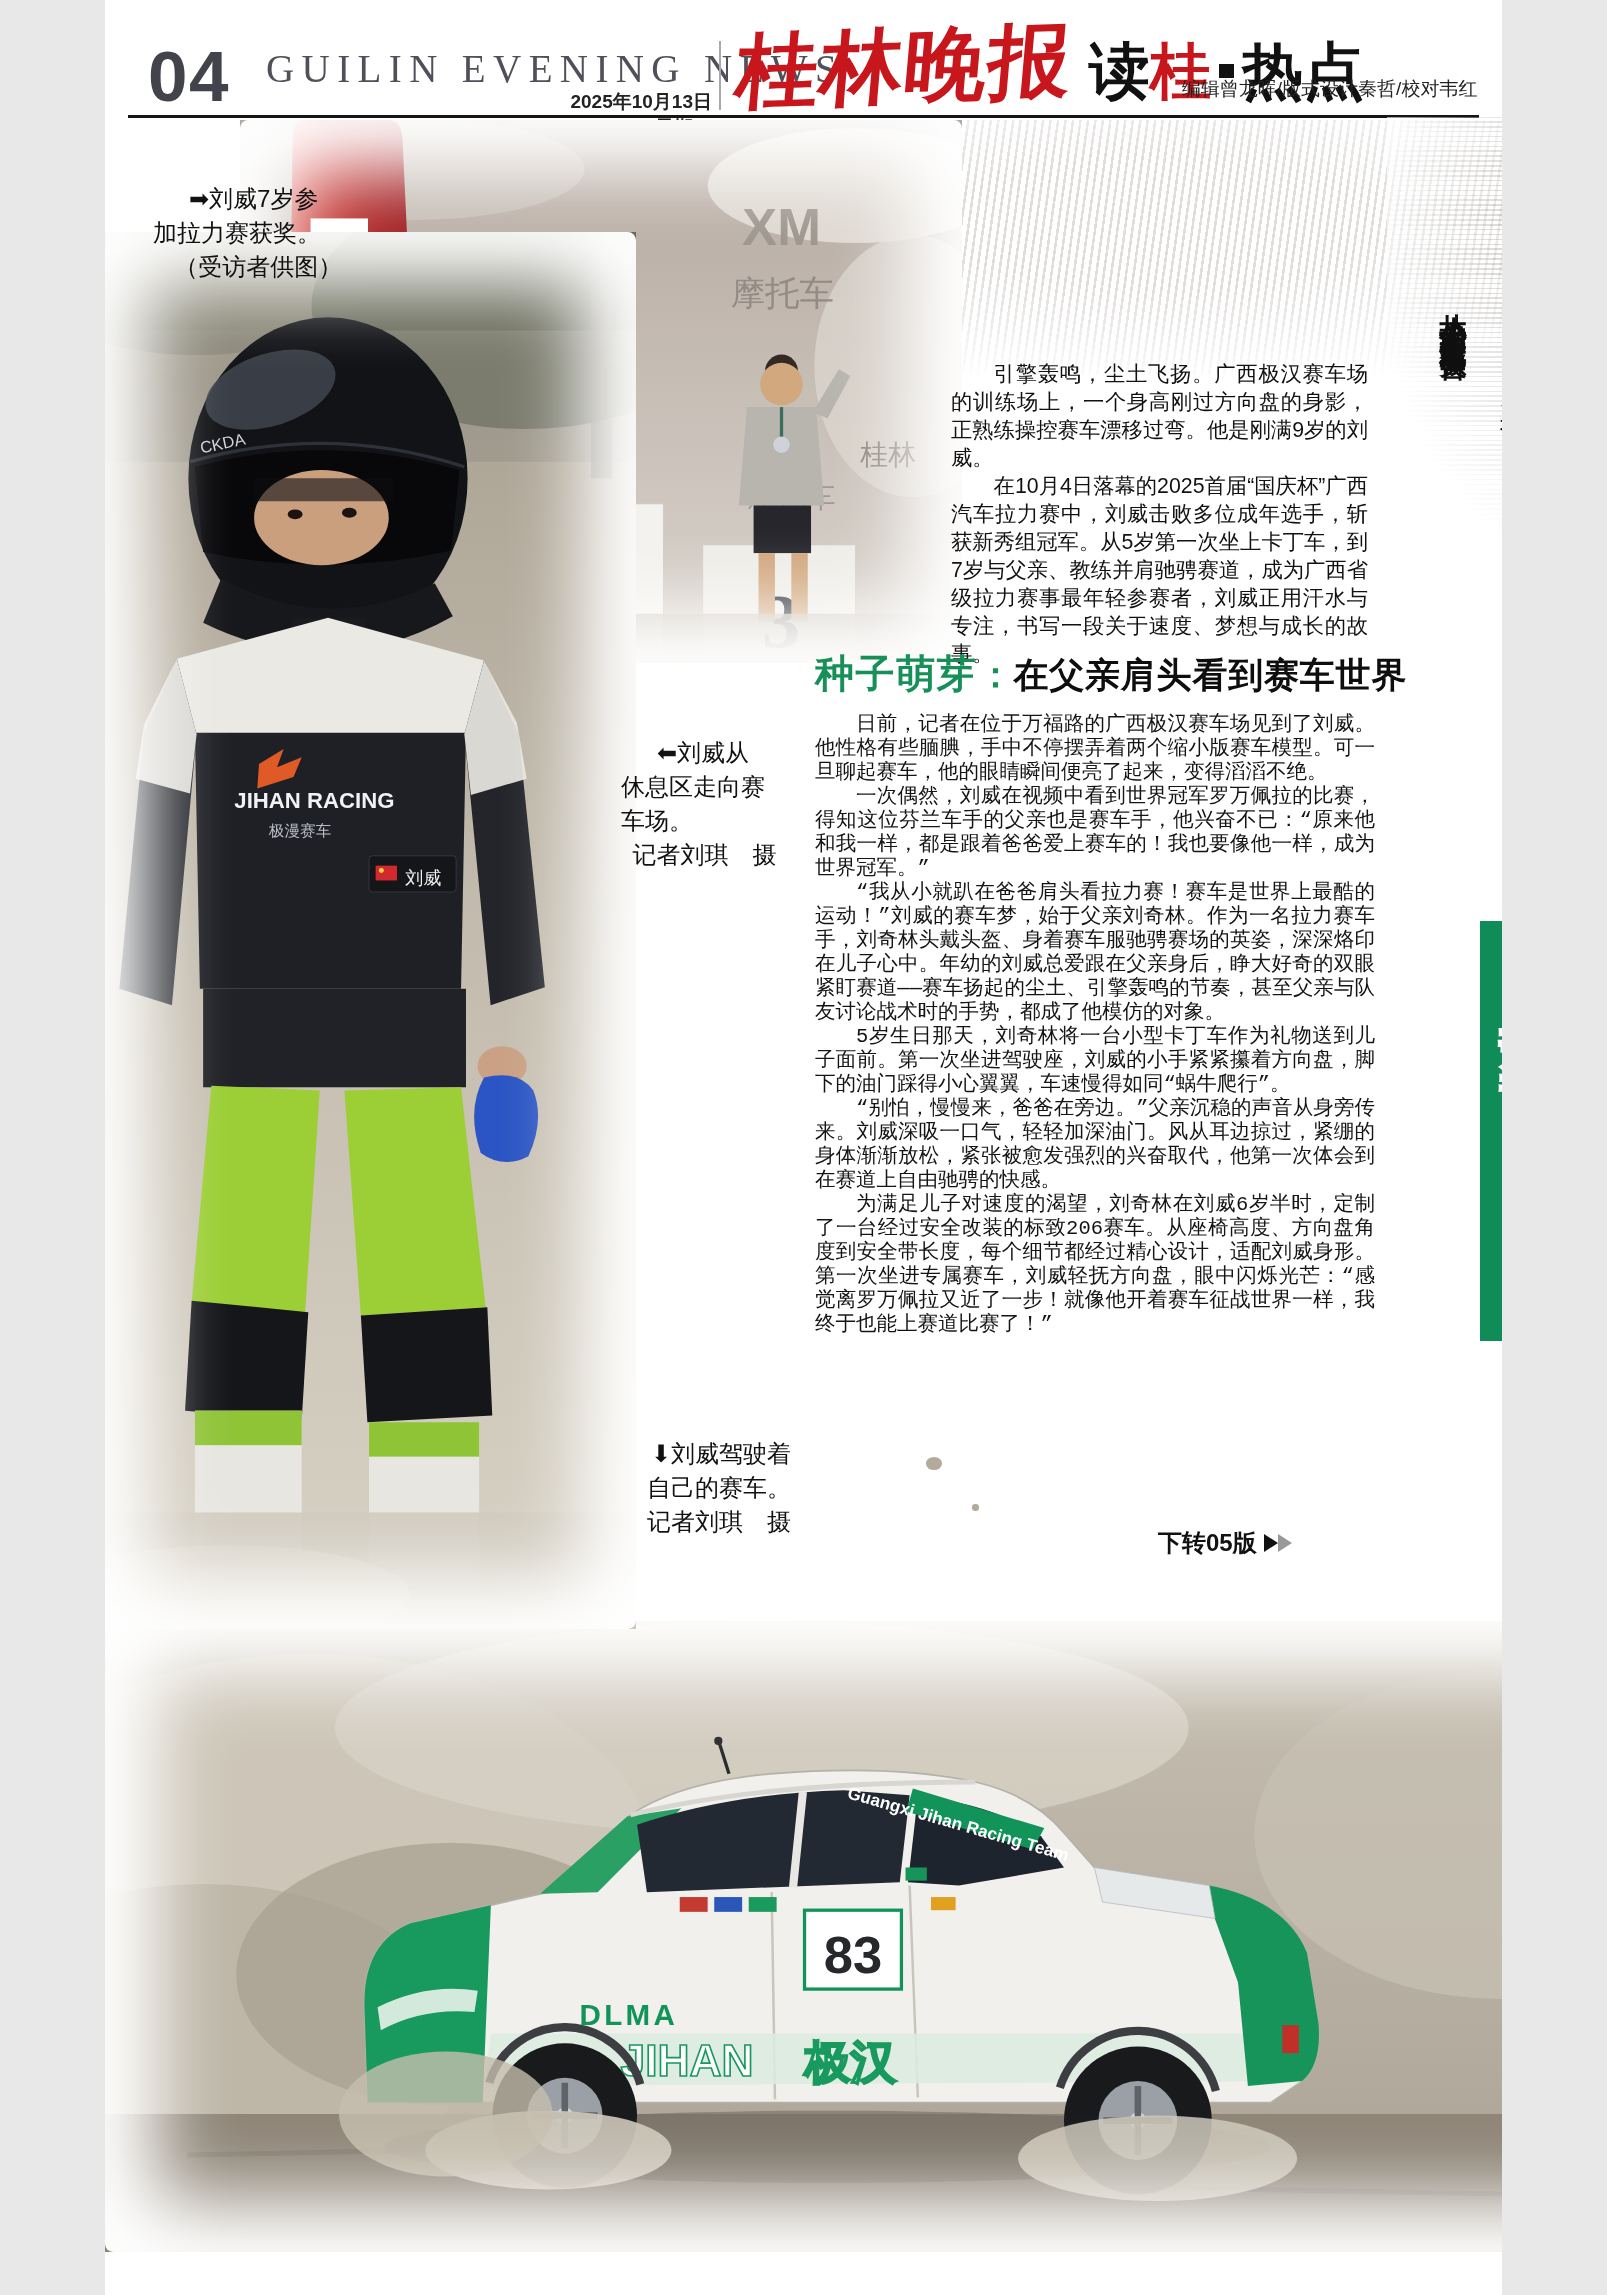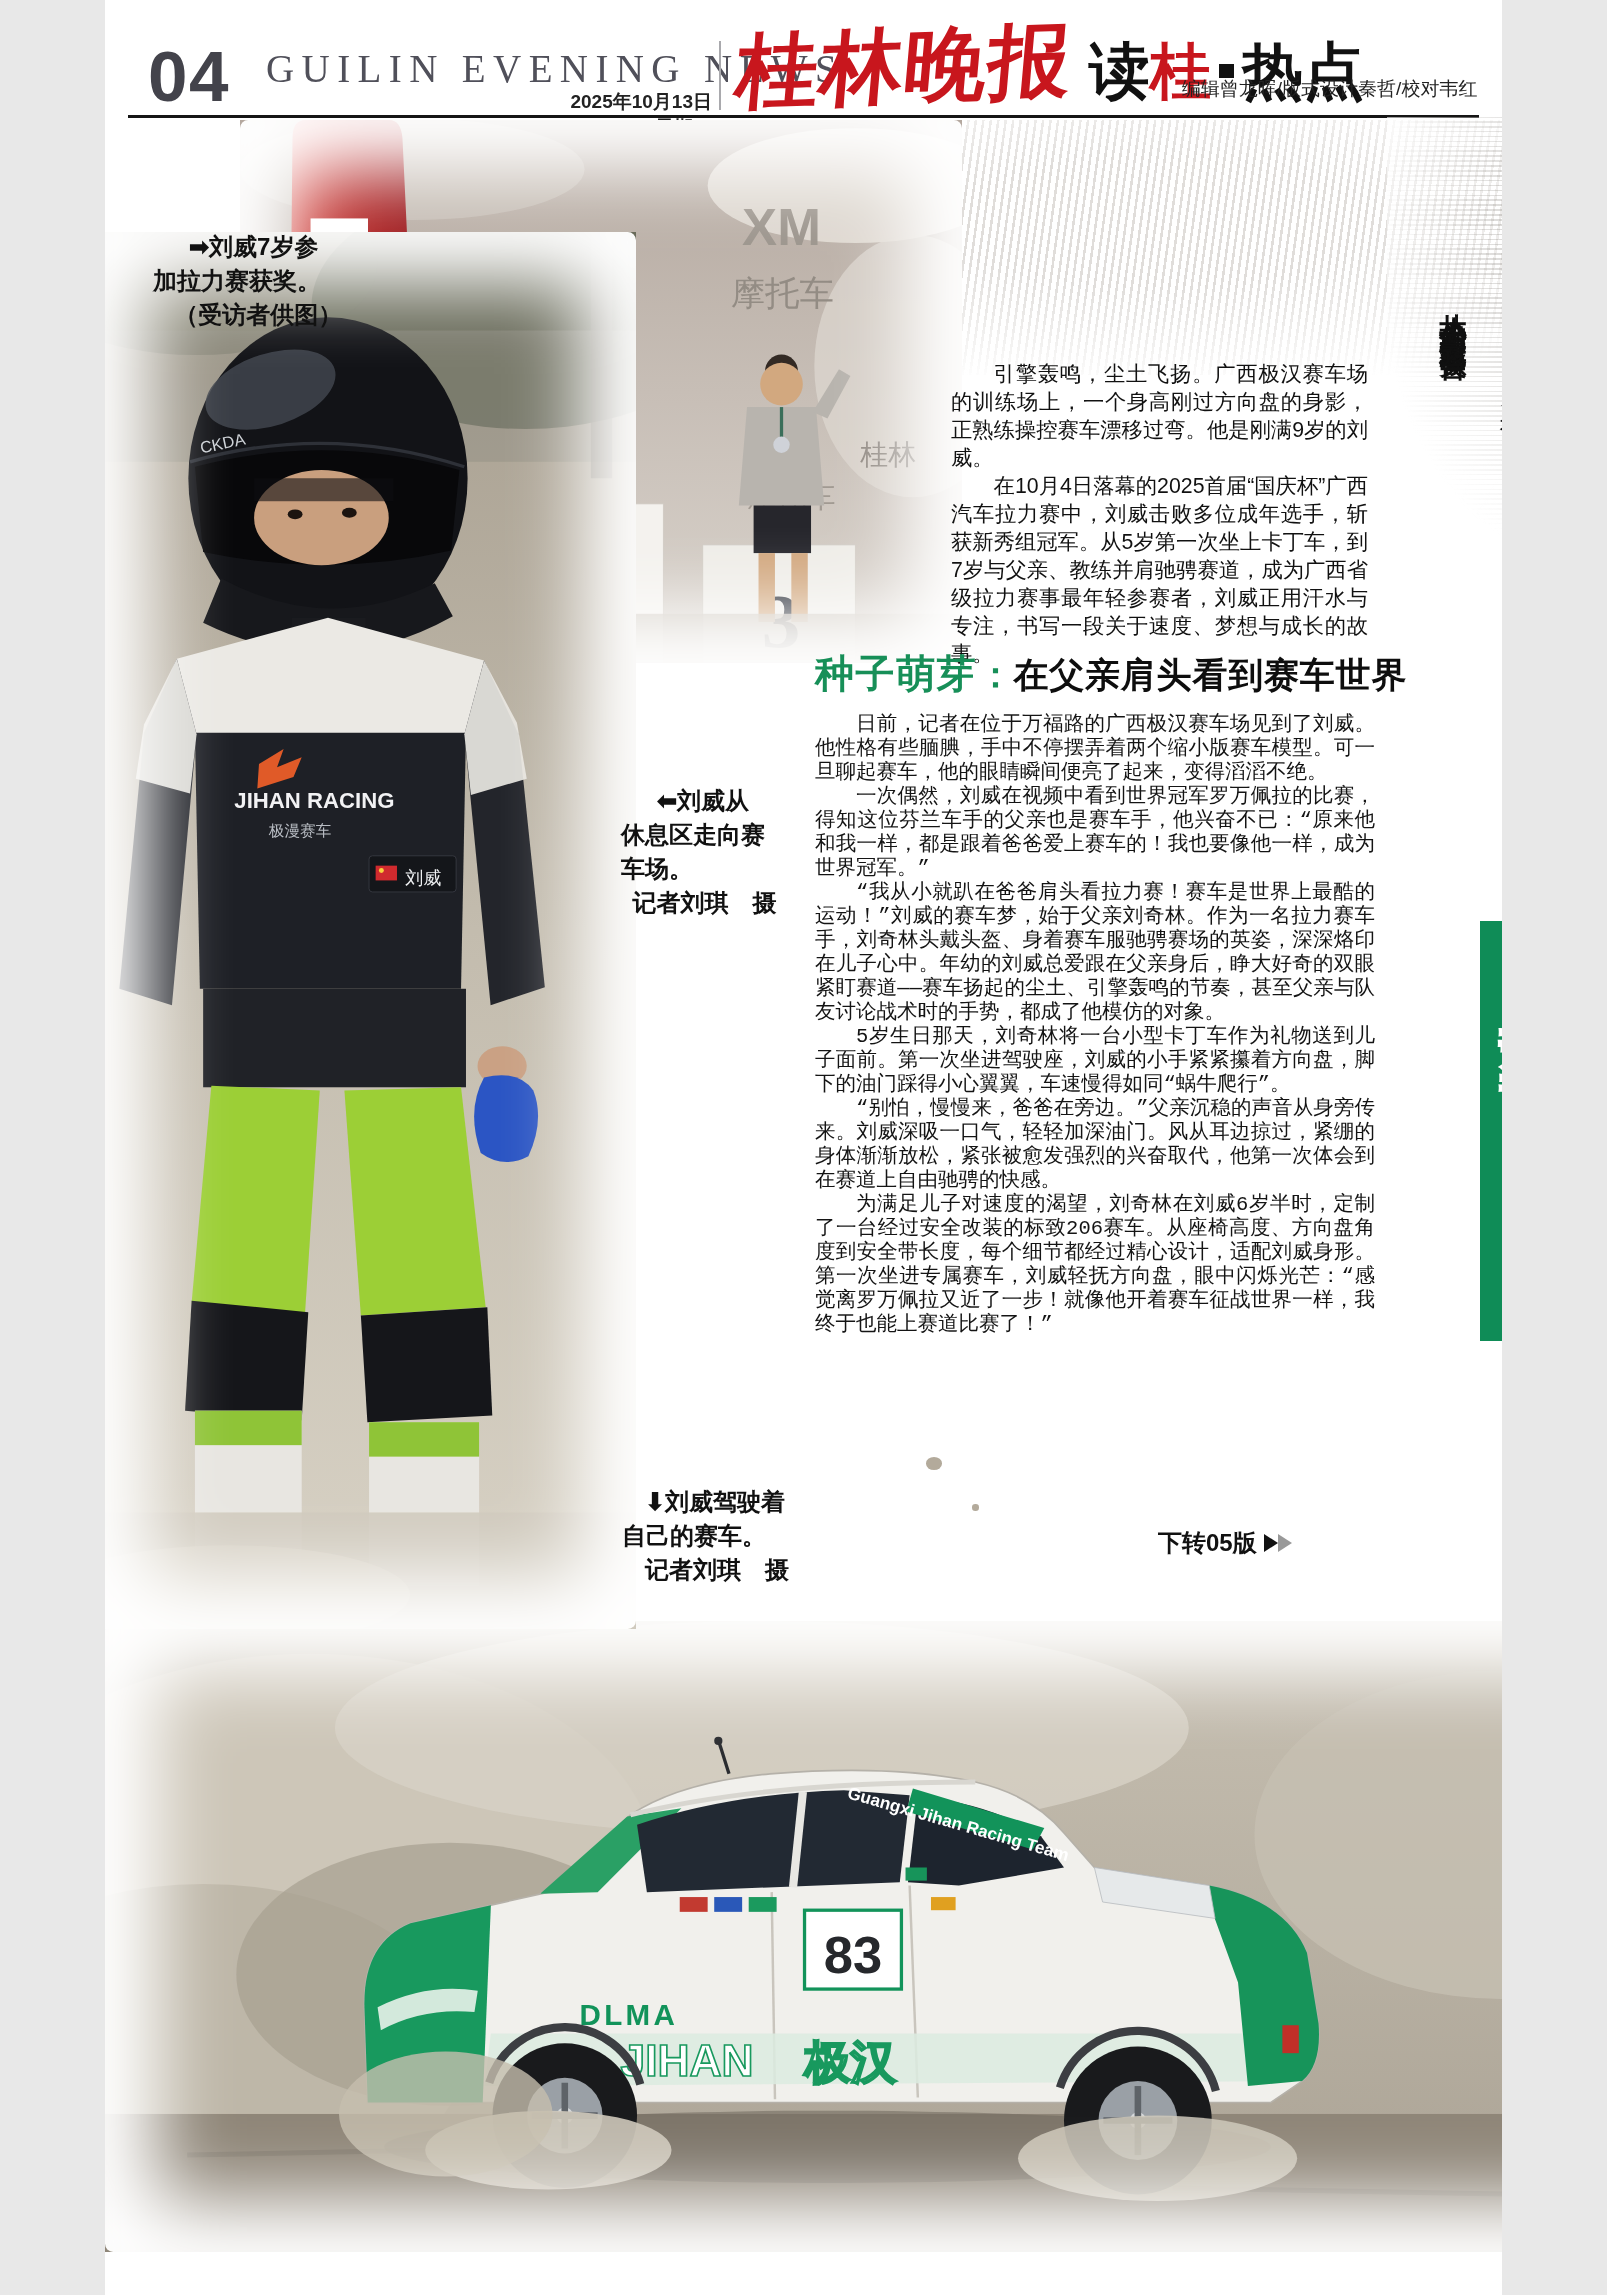--- a/index.html
+++ b/index.html
@@ -37,29 +37,29 @@
   .photo svg { display:block; width:100%; height:100%; }
   .photo::after { content:""; position:absolute; inset:0; border-radius:8.2px; pointer-events:none;
                   box-shadow: inset 0 0 74px 53px #ffffff; }
   .photo-podium { left:135px; top:120px; width:722px; height:543px; z-index:1; }
   .photo-boy    { left:-6.6px;  top:232px; width:538px; height:1397px; z-index:2; }
   .photo-car    { left:0px;   top:1621px; width:1560px; height:631px; z-index:1; }
 
   .dust-dot { position:absolute; border-radius:50%; background:#b3aa9b; z-index:1; }
 
   
-  .caption { position:absolute; z-index:5; font-weight:700; color:#111; font-size:24px; line-height:34px;margin-top:48px; }
+  .caption { position:absolute; z-index:5; font-weight:400; color:#111; font-size:24px; line-height:34px; }
   .caption .credit { white-space:nowrap; }
   .cap-top { left:48px; top:182px; width:171px; }
   .cap-top .main { text-indent:36px; }
   .cap-top .credit { text-indent:21.3px; }
   .cap-mid { left:516px; top:736px; width:149px; }
   .cap-mid .main { text-indent:36px; }
   .cap-mid .credit { text-indent:11.5px; }
-  .cap-bottom { left:517px; top:1437px; width:169px; }
+  .cap-bottom { left:517px; top:1437px; width:169px;text-align:right; }
   .cap-bottom .main { text-indent:23px; }
   .cap-bottom .credit { text-indent:23px; }
 
   
   .intro { position:absolute; left:846px; top:360px; width:417px; z-index:5;
            font-size:21.3px; line-height:28px; text-align:justify; color:#111; }
   .intro p { text-indent:2em; }
   .kicker-line { position:absolute; left:710px; top:647px; z-index:5; white-space:nowrap; }
   .kicker { font-size:39px; font-weight:900; color:#178f58; letter-spacing:1.6px; }
   .kicker-colon { font-size:36px; font-weight:900; color:#178f58; }

